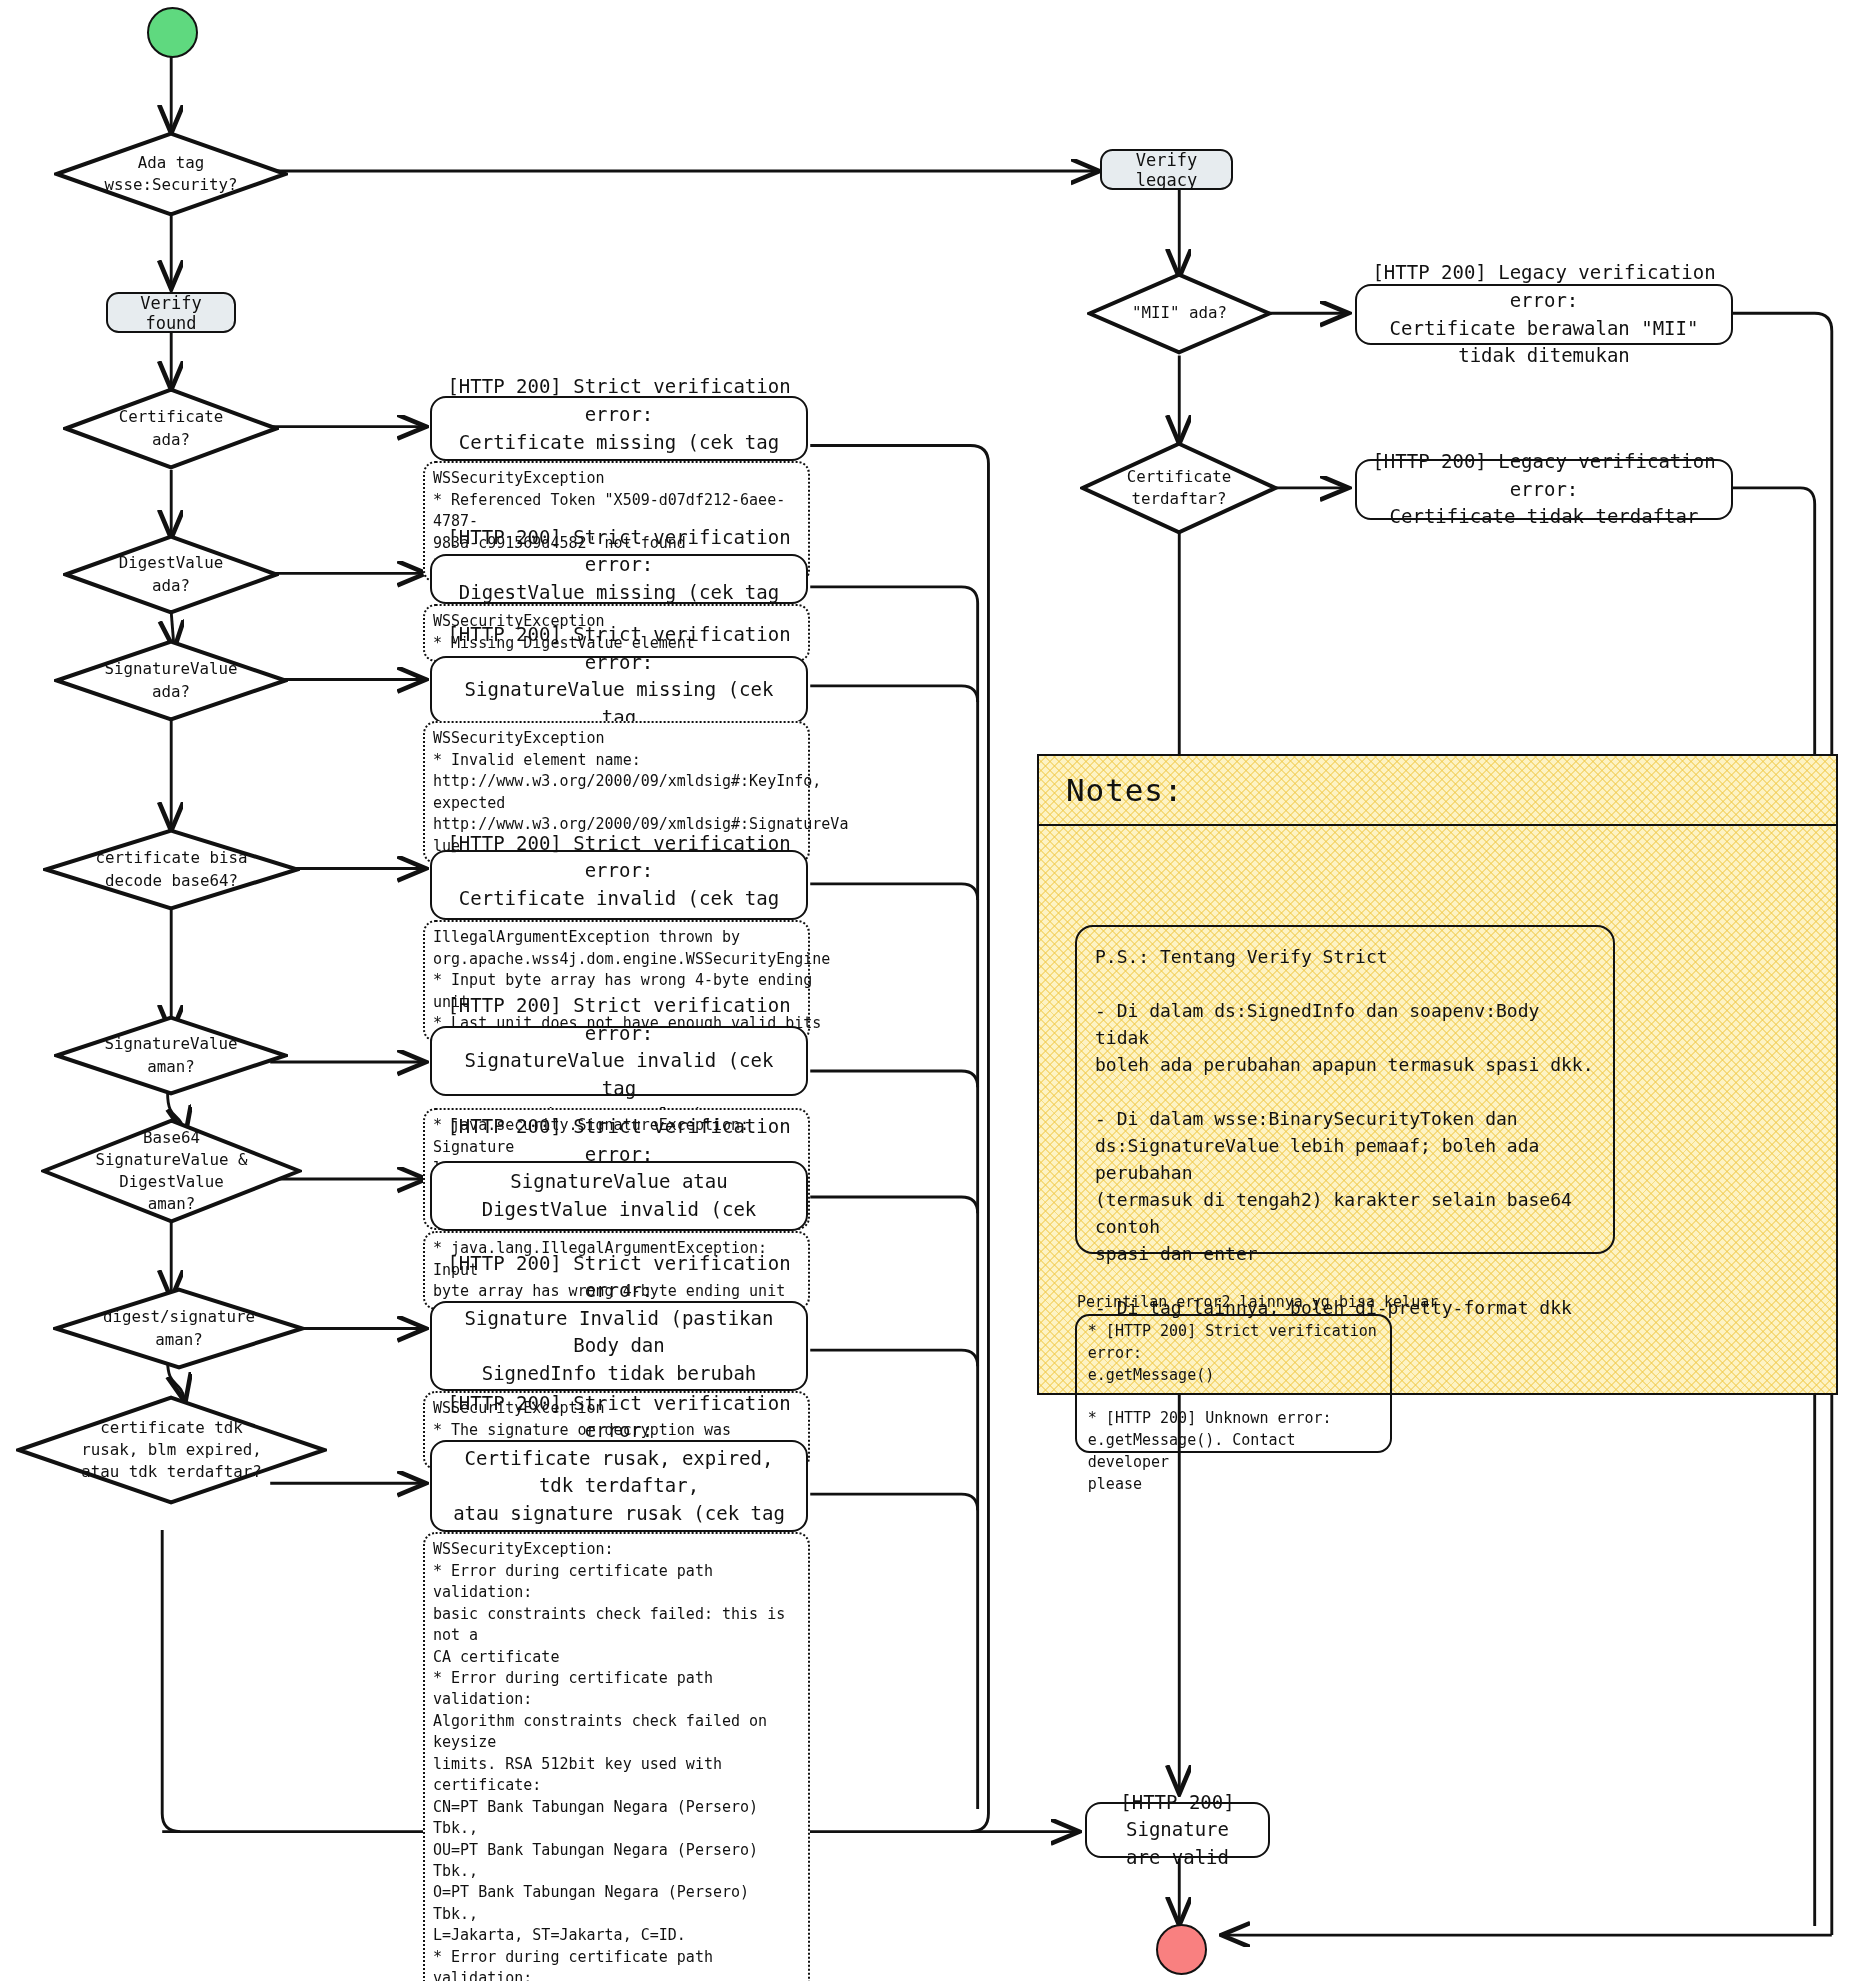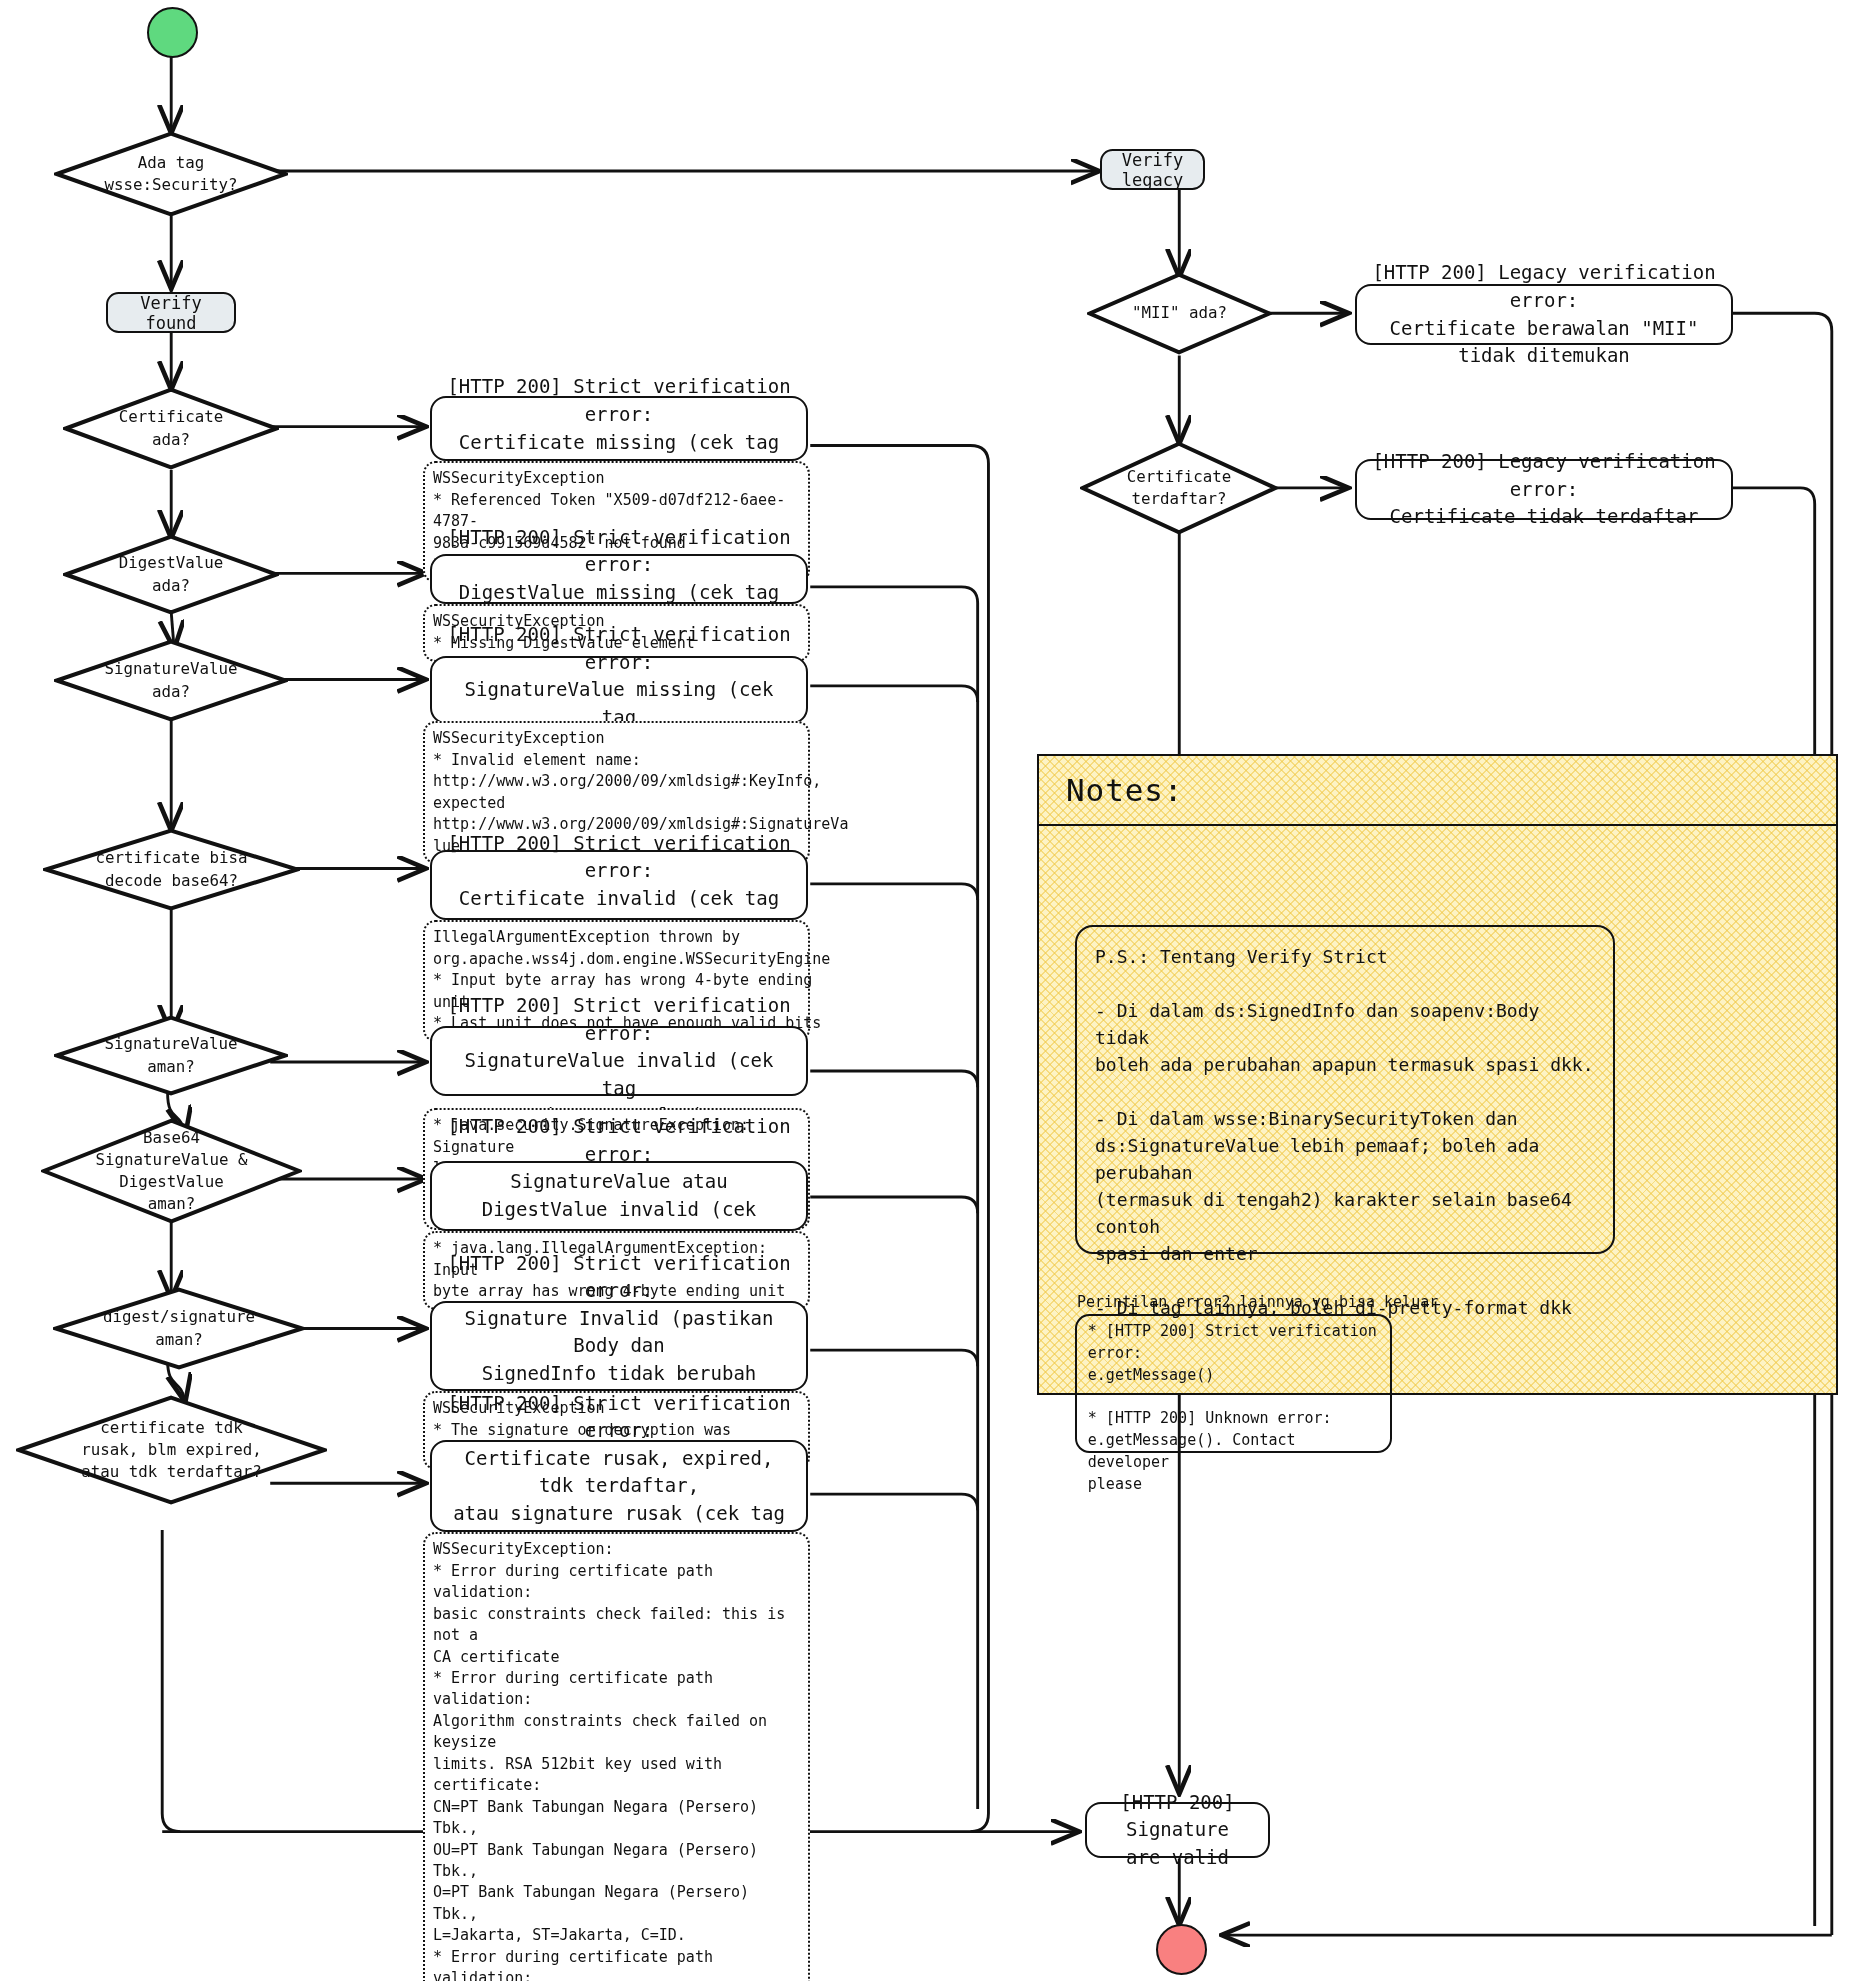--- a/index.html
+++ b/index.html
@@ -115,21 +115,21 @@
       <path d="M1925,348 H2016 Q2035,348 2035,368 V2150"></path>
       <path d="M1925,542 H2000 Q2016,542 2016,560 V2140"></path>
     </g>
   </svg>
 
   <div class="term" style="left:147px;top:7.2px;width:47px;height:47px;background:#5fd97f;"></div>
   <div class="term" style="left:1156px;top:1924px;width:47px;height:47px;background:#f98080;"></div>
 
 
   <div class="node state" style="left:106px;top:292px;width:130px;height:41px;">Verify found</div>
-  <div class="node state" style="left:1100px;top:149px;width:105px;height:41px;">Verify legacy</div>
+  <div class="node state" style="left:1100px;top:149px;width:133px;height:41px;">Verify legacy</div>
 
   <div class="diamond" style="left:54px;top:131px;width:234px;height:86px;">
     <svg class="dshape" viewBox="0 0 260 96" preserveAspectRatio="none">
         <polygon points="130,3 257,48 130,93 3,48" fill="#fff" stroke="#111" stroke-width="4" vector-effect="non-scaling-stroke"></polygon>
       </svg>
     <div class="dlabel" style="white-space:pre-line;">Ada tag
 wsse:Security?</div>
   </div>
 
   <div class="diamond" style="left:63px;top:387px;width:216px;height:83px;">

